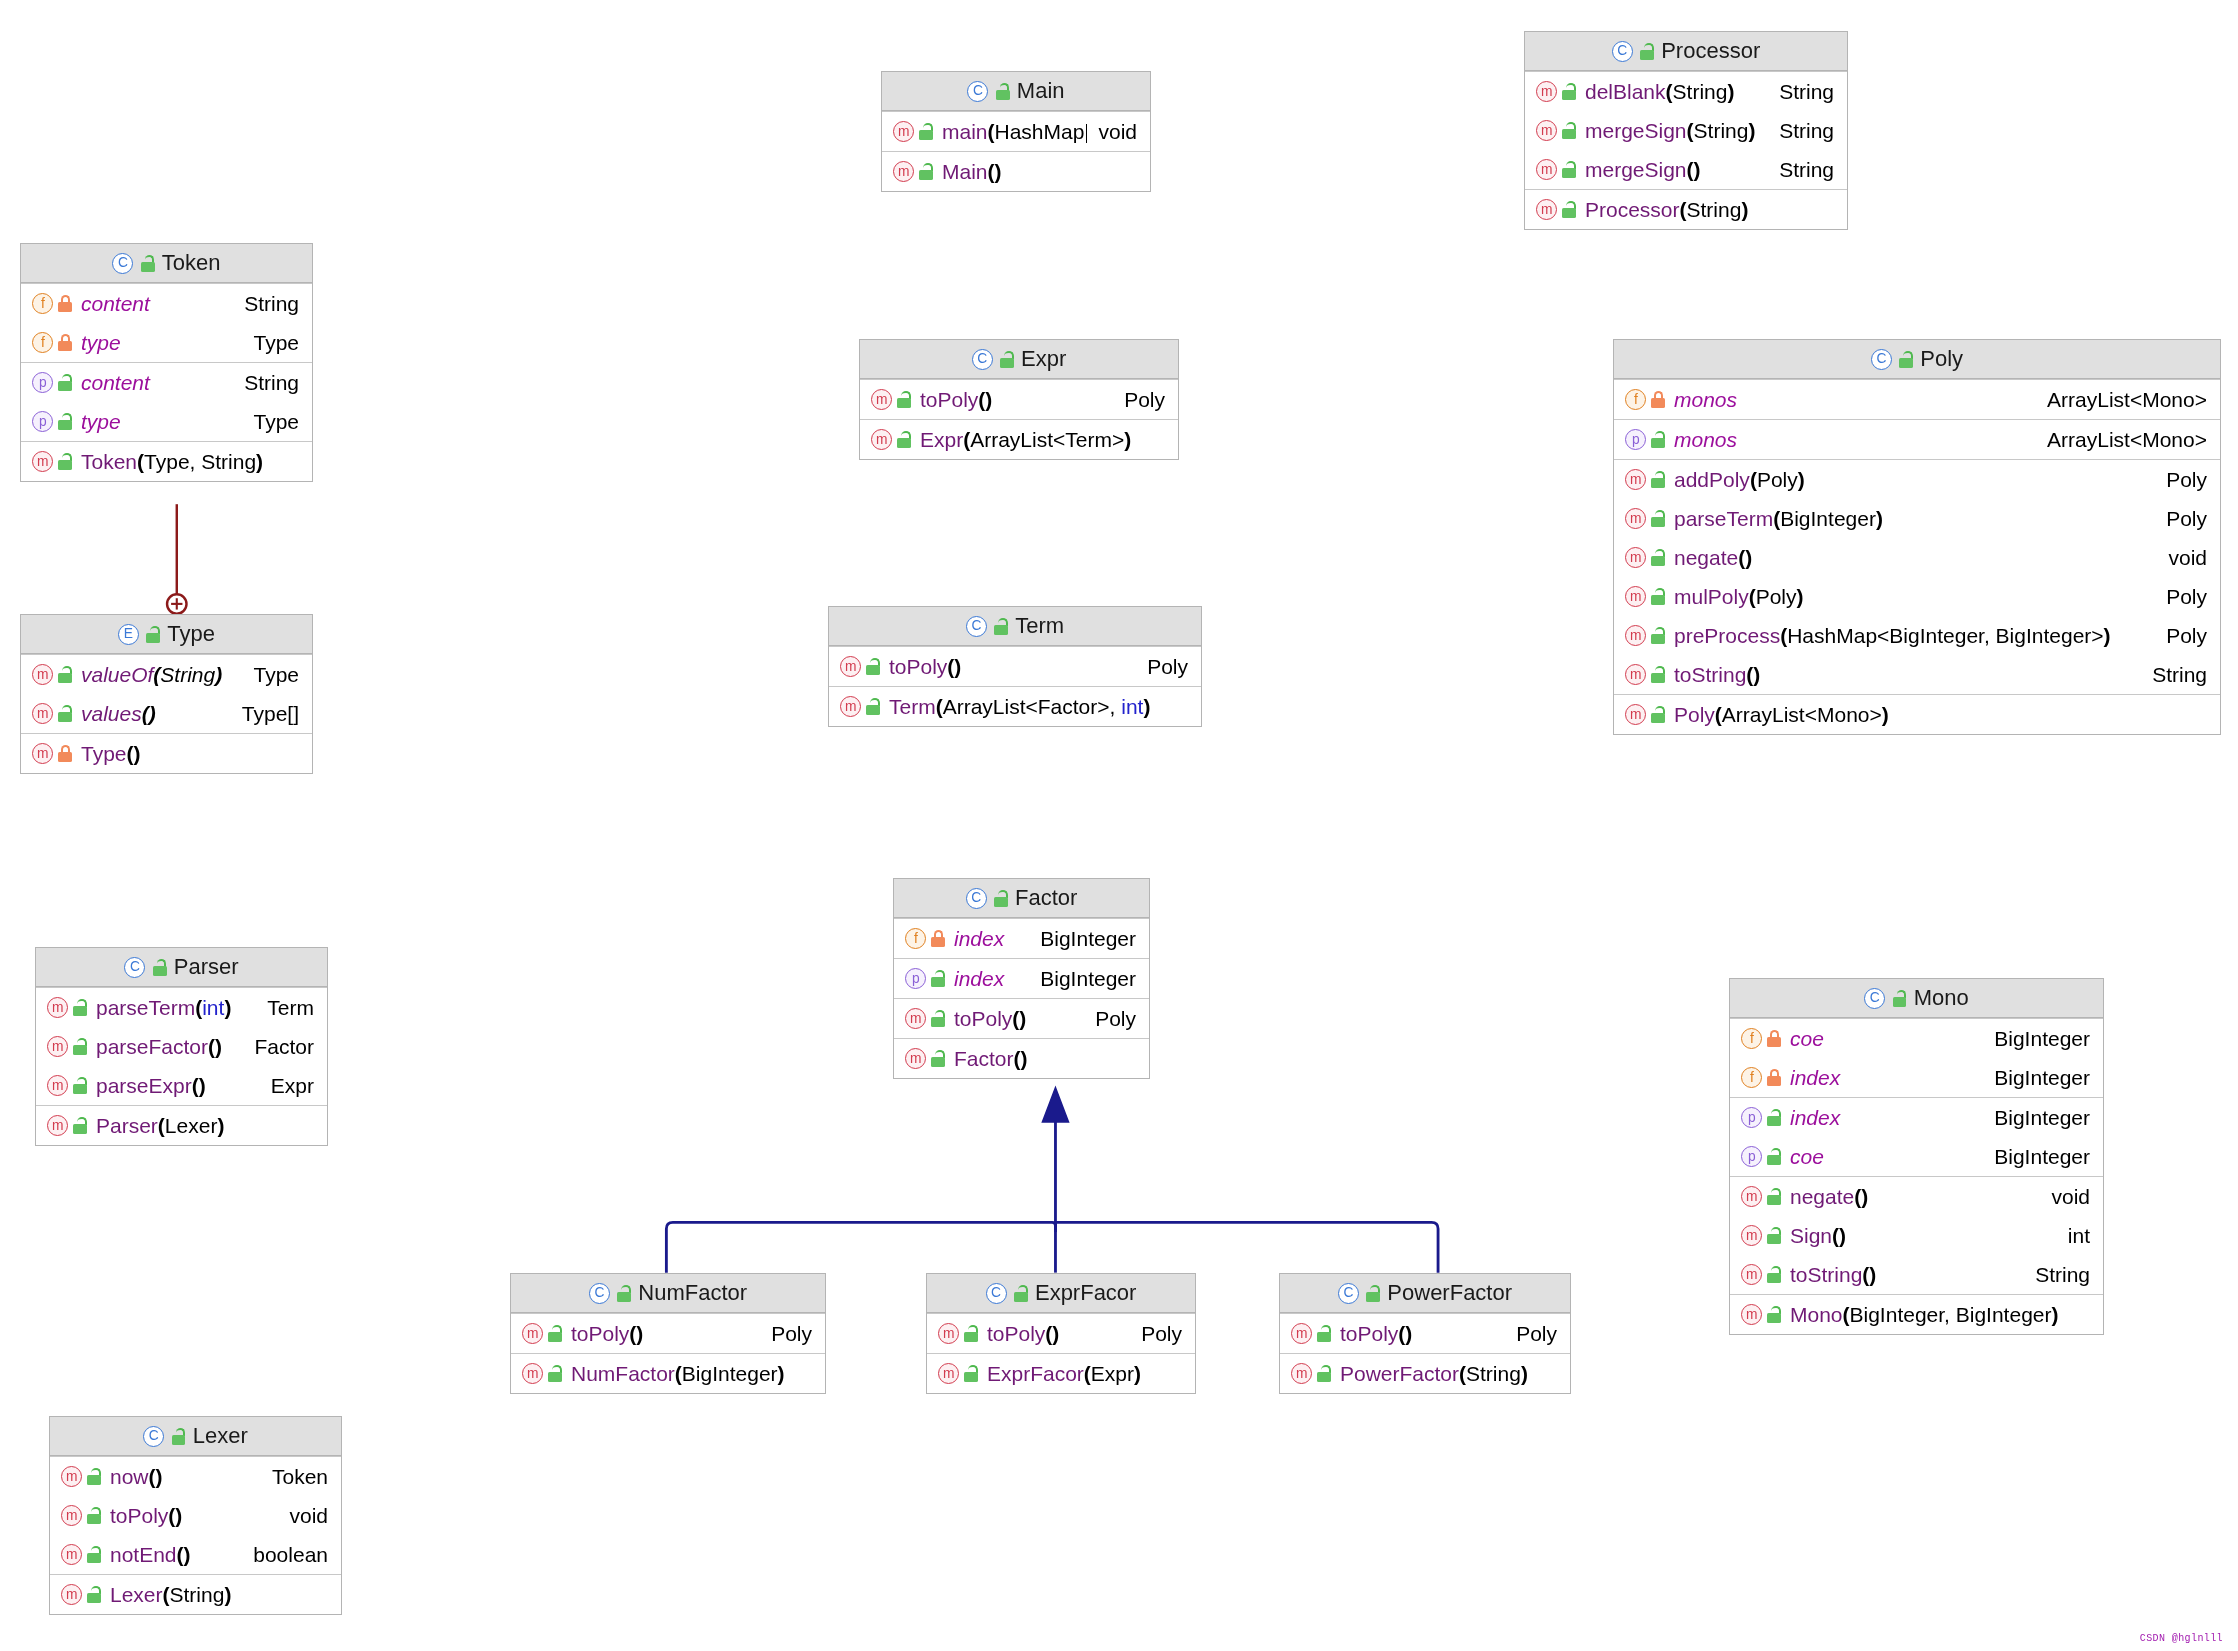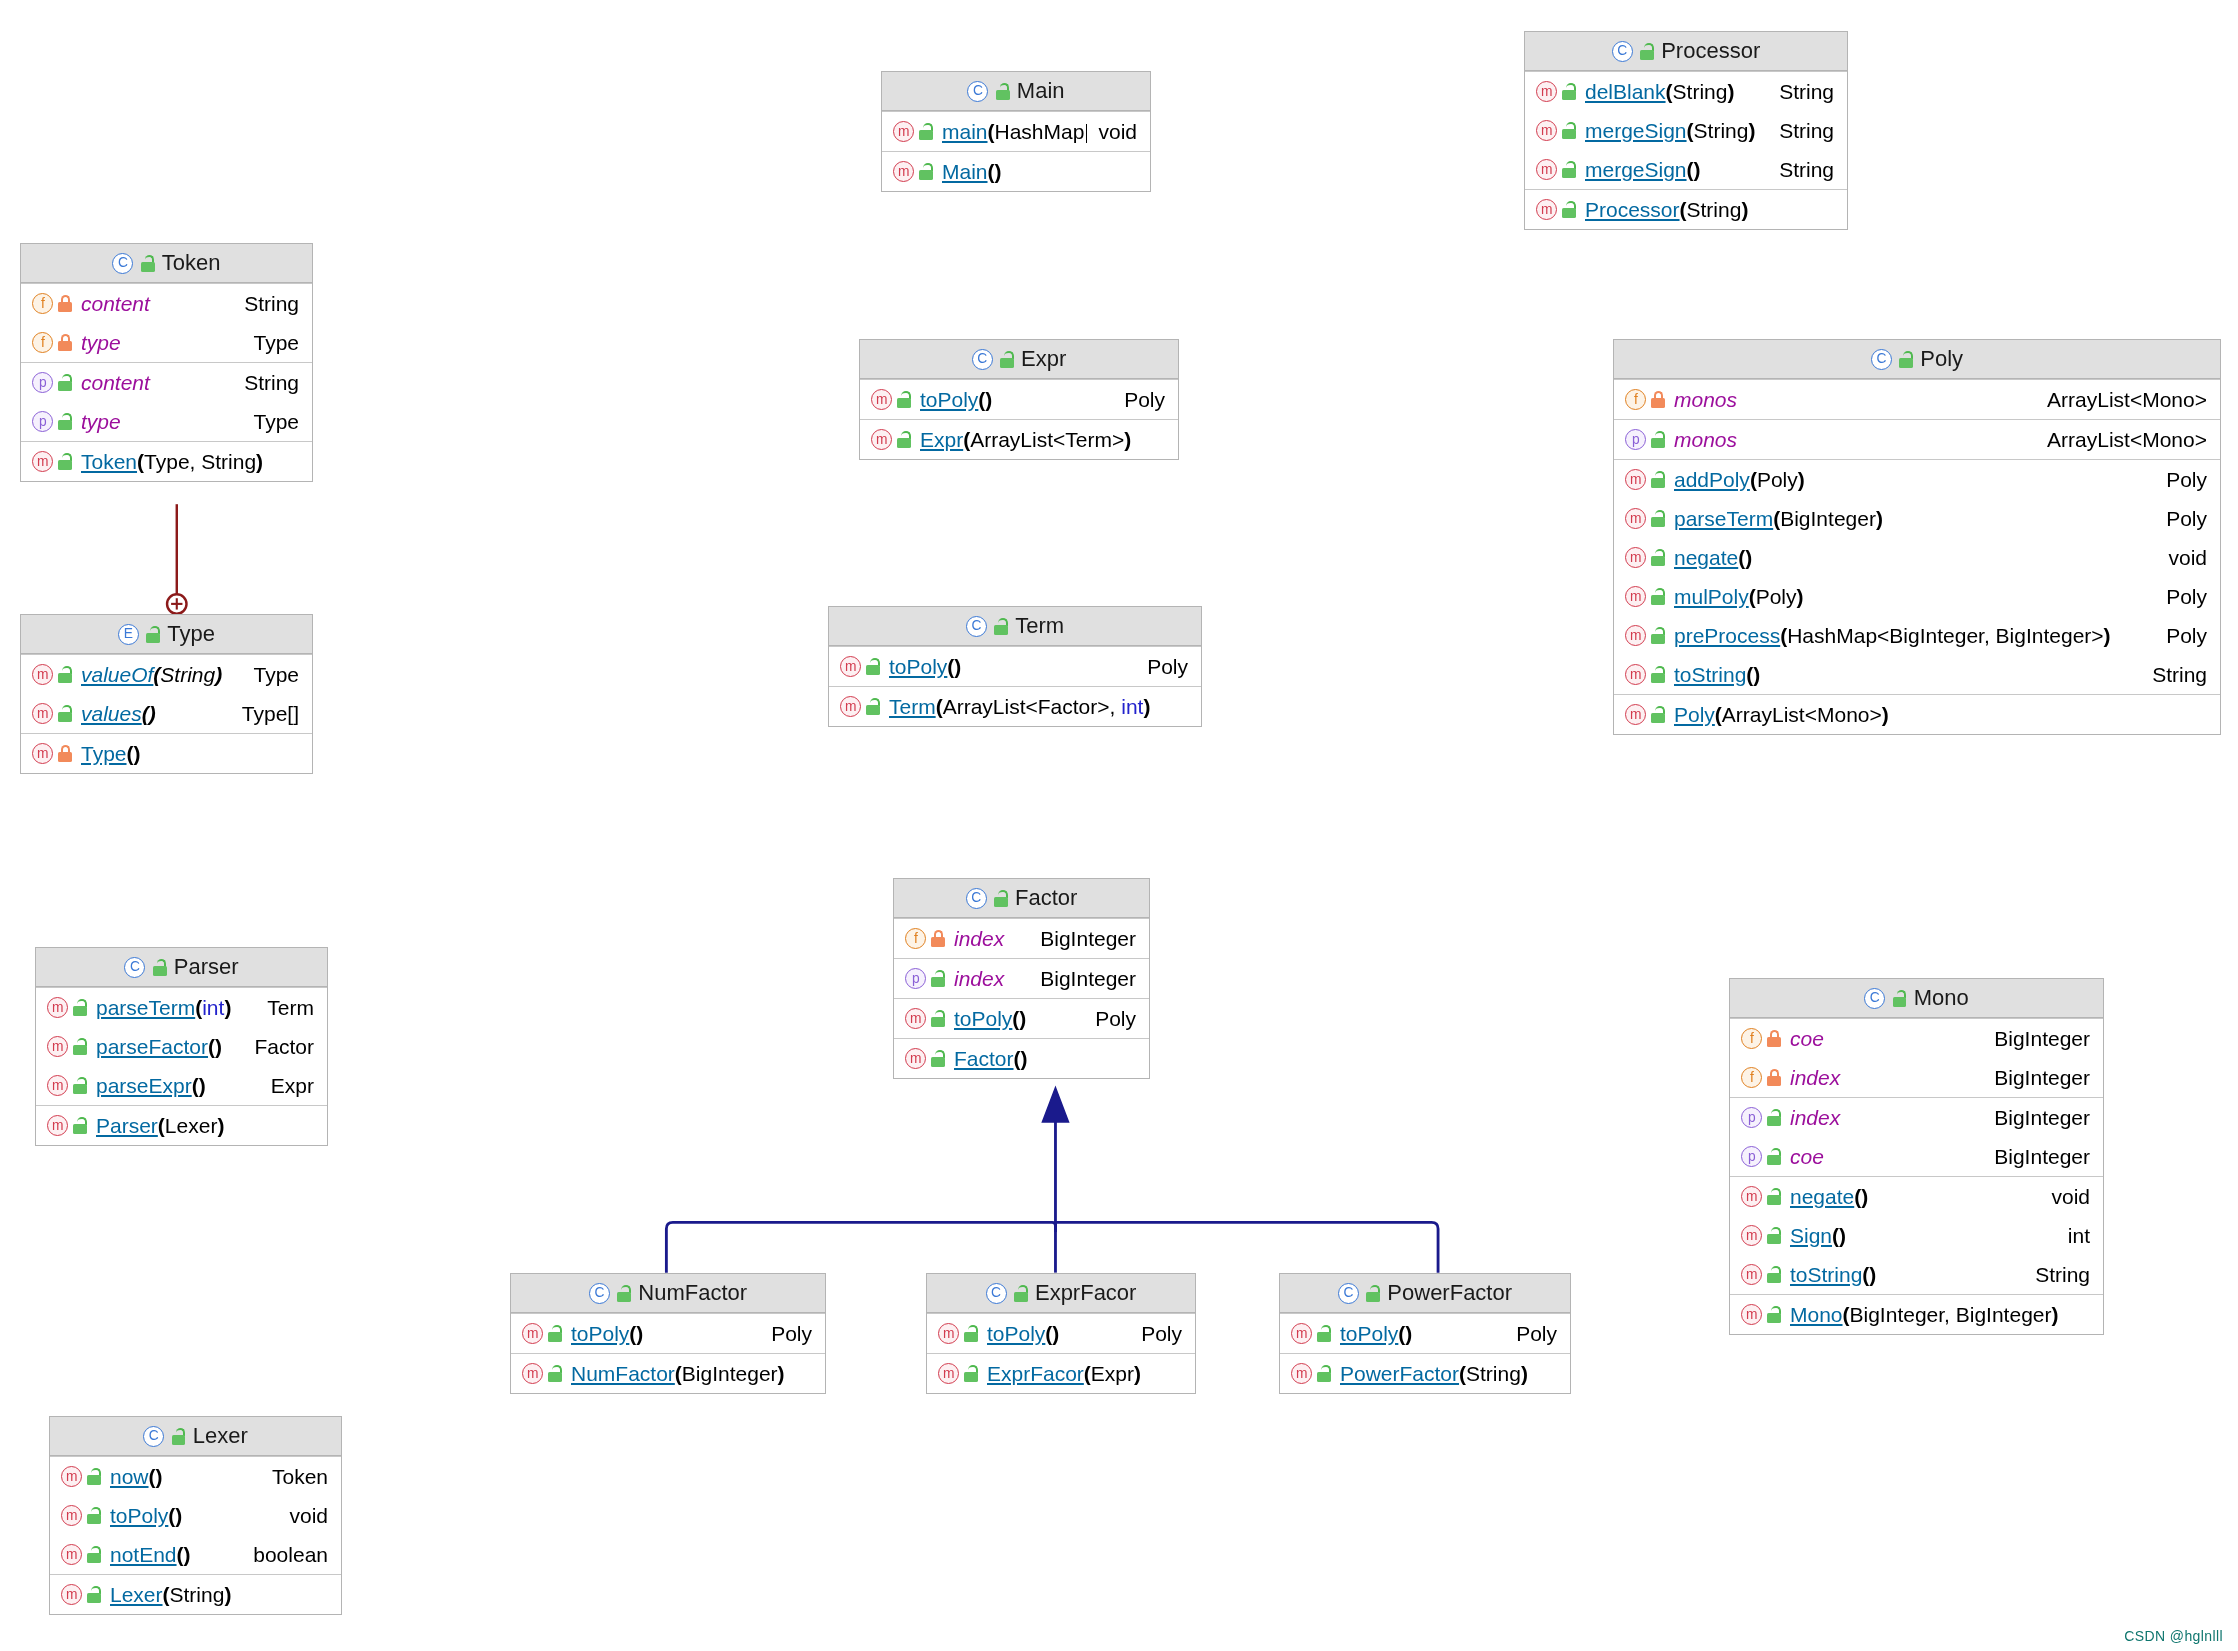--- a/index.html
+++ b/index.html
@@ -33,21 +33,21 @@
     font-size:21px;
     box-sizing:border-box;
     white-space:nowrap;
   }
   .row .ic{flex:0 0 auto;display:flex;align-items:center;gap:4.9px;margin-right:9px;}
   .row .nm{flex:1 1 auto;overflow:hidden;}
   .row .ty{flex:0 0 auto;margin-left:11.3px;color:#000000;}
 
   
   .fieldname{color:#9c0f9c;font-style:italic;}
-  .methname{color:#0369a1;text-decoration:underline;}
+  .methname{color:#701a75;}
   .paren{color:#000000;font-weight:bold;}
   .args{color:#000000;}
   .kw{color:#2222cc;}
   .ital{font-style:italic;}
 
   
   .gi{display:inline-block;position:relative;}
   .circ{
     width:21px;height:21px;border-radius:50%;
     border:1.6px solid currentColor;
@@ -71,22 +71,22 @@
   .lock-pub .shk{left:4px;width:9.7px;border-left:none;}
   .lock-pri{color:#f08a5d;}
   .lock-pri .body{background:#f28a5a;}
   .lock-pri .shk{border-color:#f28a5a;}
 
   
   svg.conn{position:absolute;left:0;top:0;width:2239px;height:1652px;z-index:1;pointer-events:none;}
 
   .watermark{
     position:absolute;right:16px;bottom:8px;
-    font-size:14px;color:#0f766e;letter-spacing:0.4px;
-    font-family:Liberation Sans, sans-serif;
+    font-size:10px;color:#a21caf;letter-spacing:0.4px;
+    font-family:Liberation Mono, monospace;
   }
 </style>
 </head>
 <body>
 
 <div id="canvas">
 
   <svg class="conn" viewBox="0 0 2762 2038" xmlns="http://www.w3.org/2000/svg">
 
     <g>

